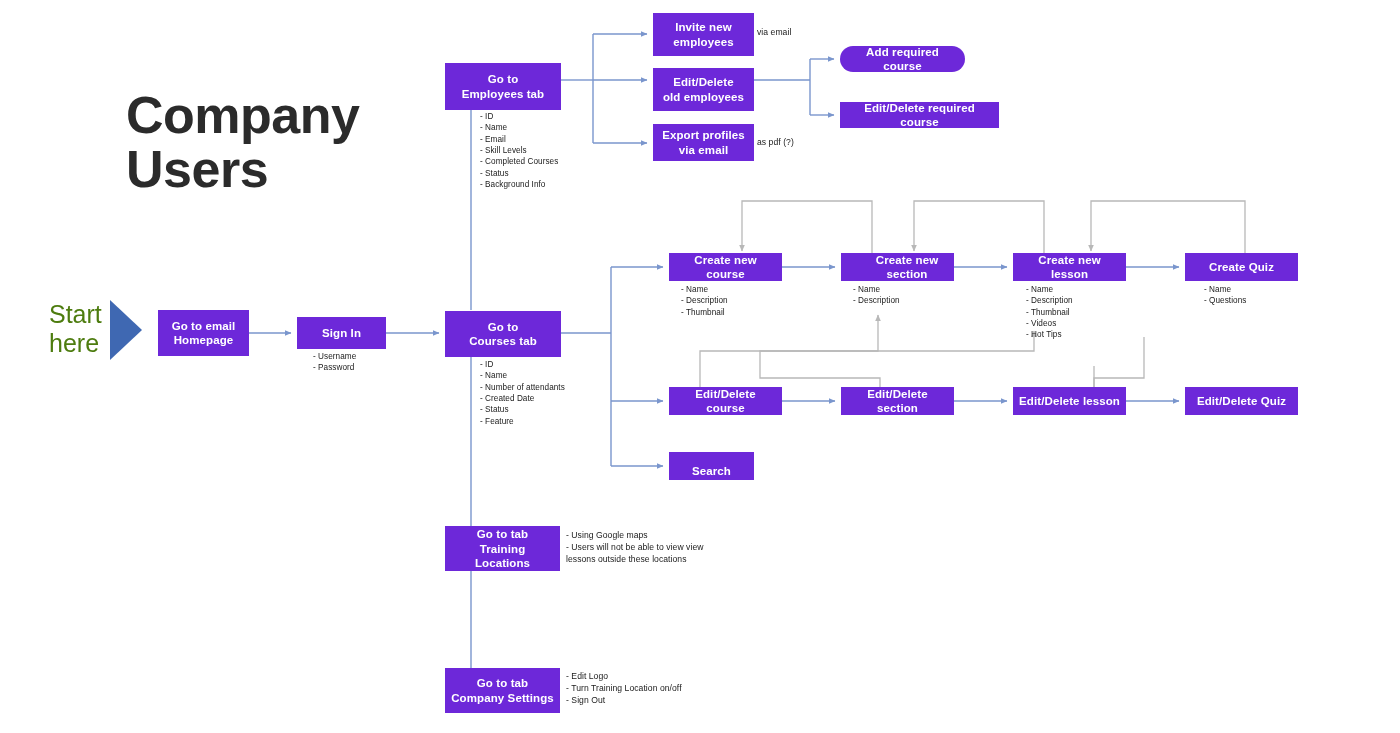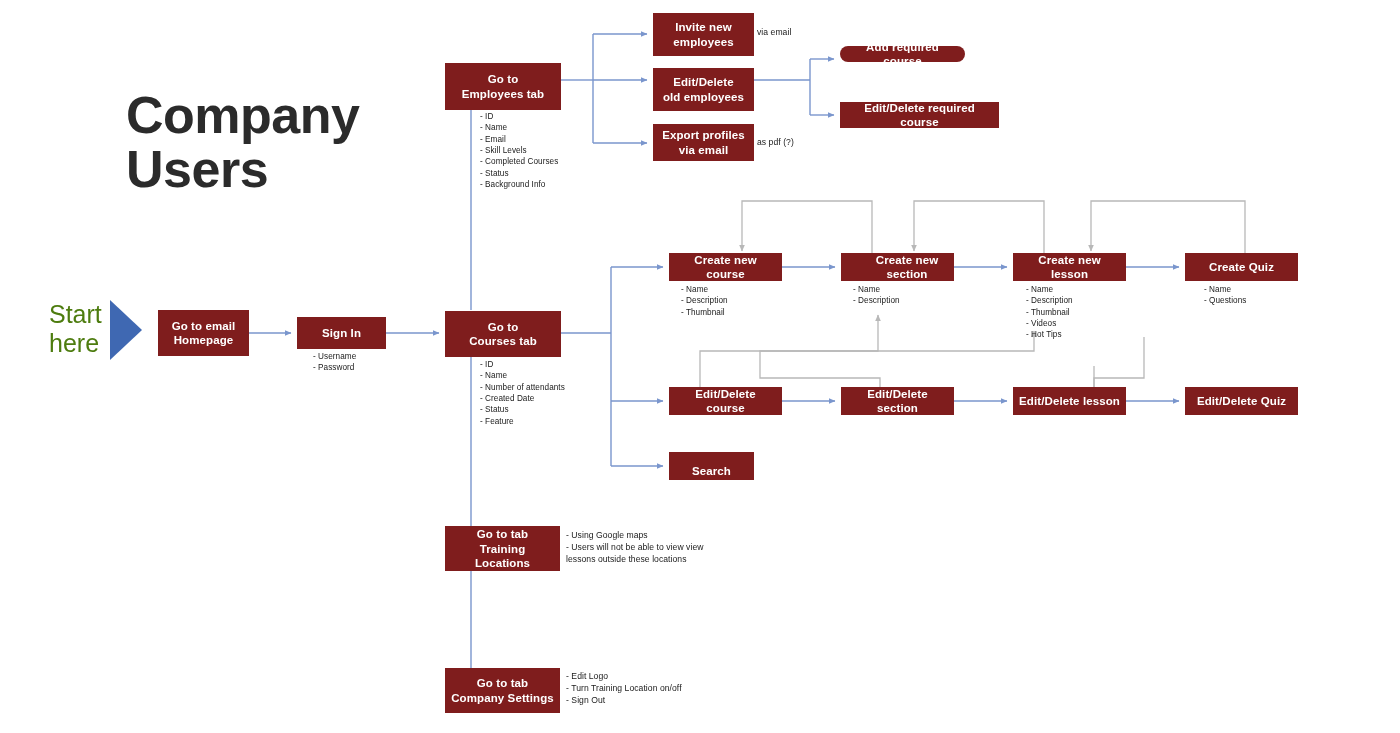--- a/index.html
+++ b/index.html
@@ -22,21 +22,21 @@
   #wires {
     position: absolute;
     left: 0;
     top: 0;
     width: 1400px;
     height: 733px;
     pointer-events: none;
   }
   .node {
     position: absolute;
-    background: #7f1d1d;
+    background: #6d28d9;
     color: #ffffff;
     display: flex;
     align-items: center;
     justify-content: center;
     text-align: center;
     font-size: 11.5px;
     font-weight: 600;
     line-height: 1.22;
     letter-spacing: 0.1px;
     box-sizing: border-box;
@@ -201,21 +201,21 @@
     <span>Edit/Delete
 old employees</span>
   </div>
 
   <div class="node" style="left:653px; top:124px; width:101px; height:37px;">
     <span>Export profiles
 via email</span>
   </div>
   <div class="note" style="left:757px; top:137px;">as pdf (?)</div>
 
-  <div class="node" style="left:840px; top:46px; width:125px; height:16px;border-radius:13px;">
+  <div class="node" style="left:840px; top:46px; width:125px; height:26px;border-radius:13px;">
     <span>Add required course</span>
   </div>
 
   <div class="node" style="left:840px; top:102px; width:159px; height:26px;">
     <span>Edit/Delete required course</span>
   </div>
 
   <div class="node" style="left:445px; top:311px; width:116px; height:46px;">
     <span>Go to
 Courses tab</span>

